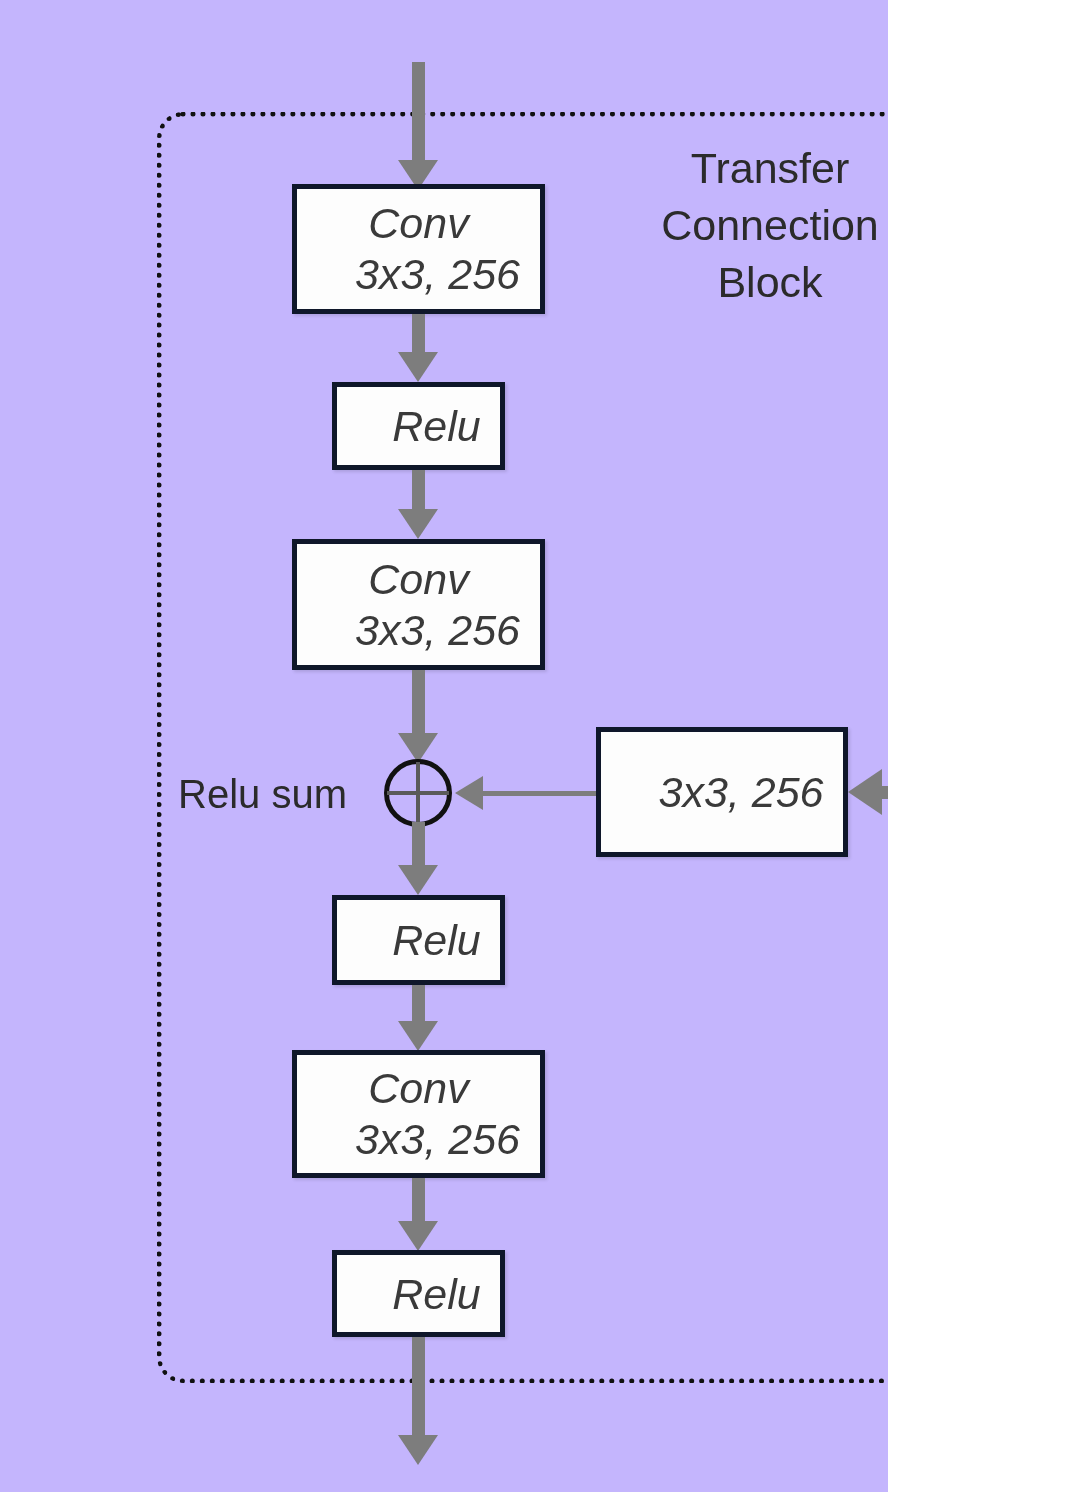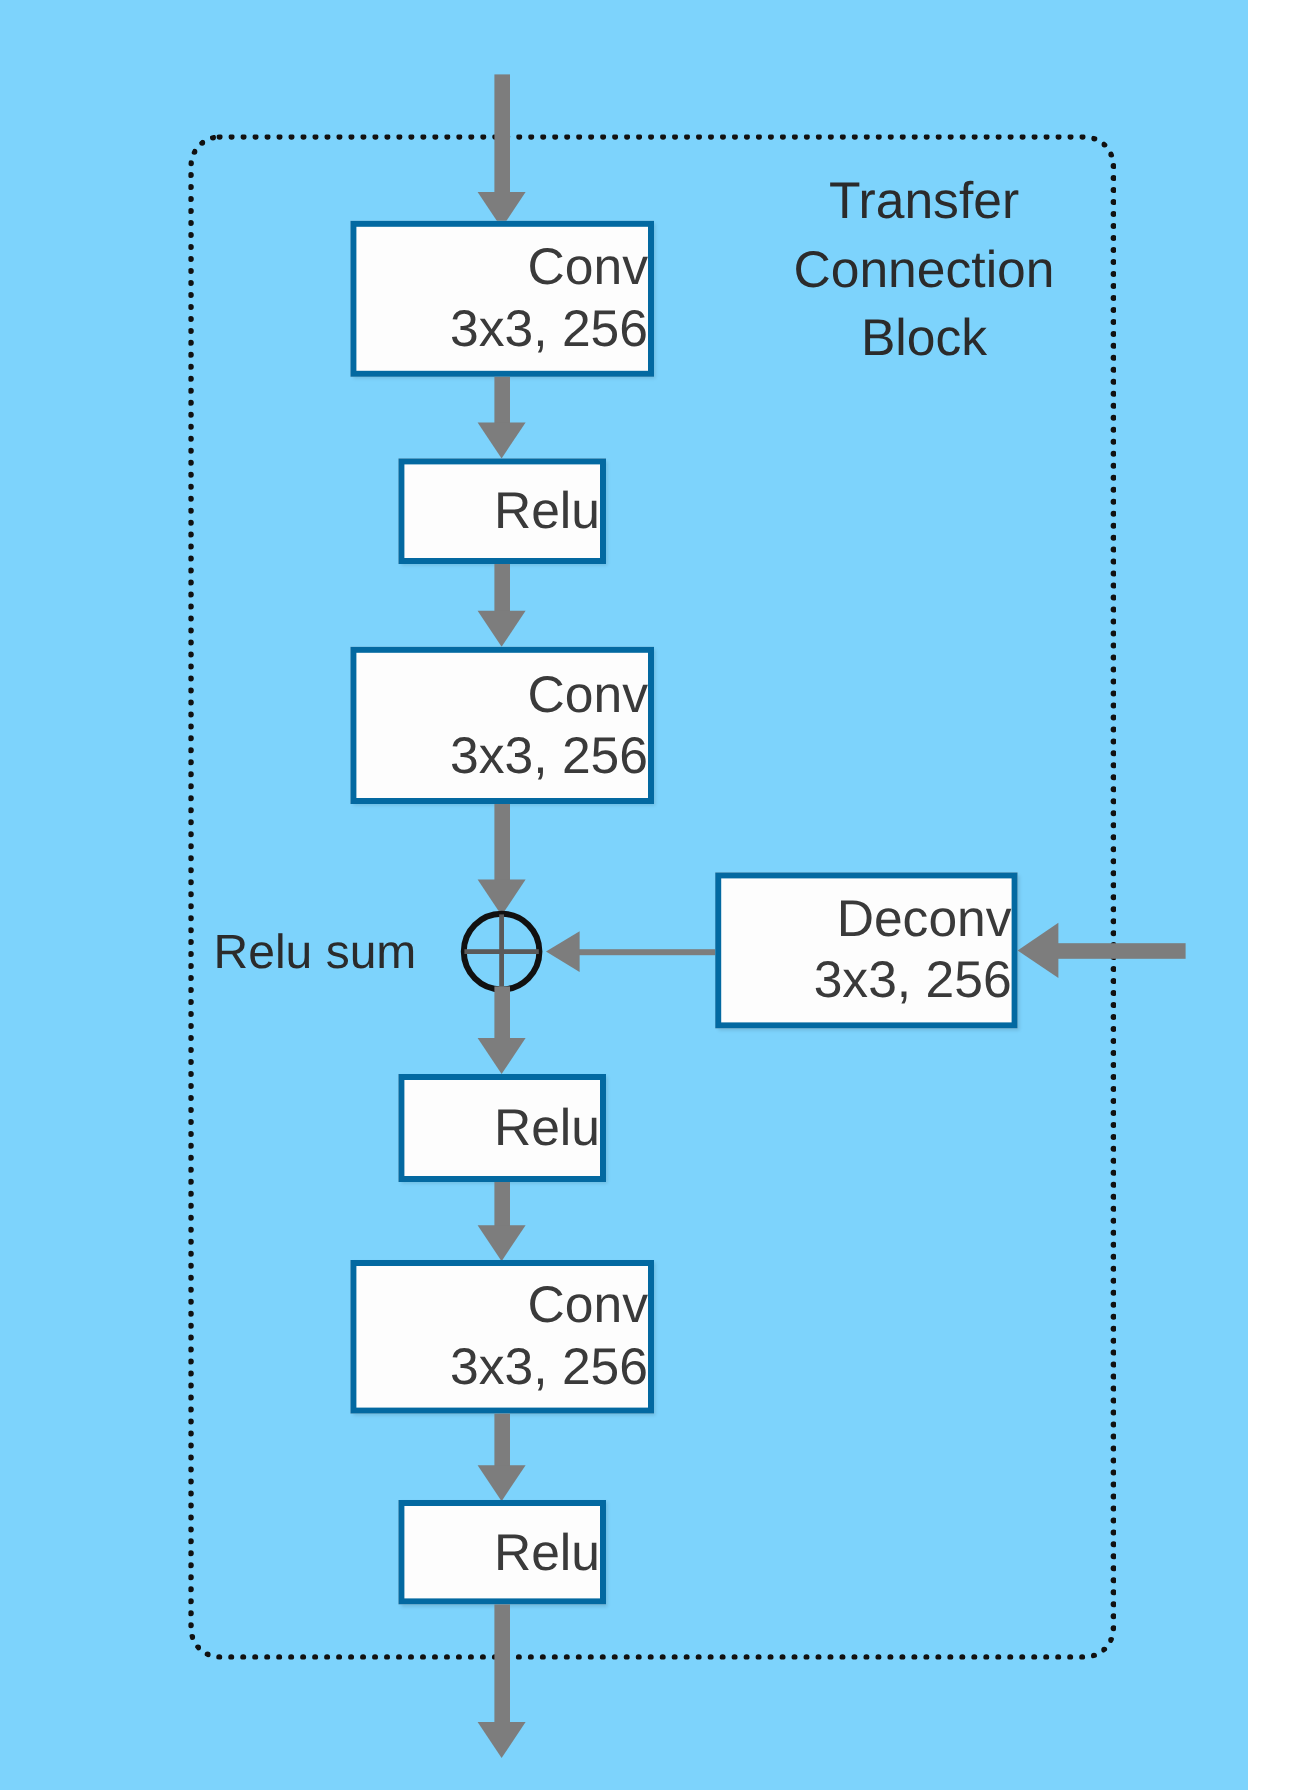--- a/index.html
+++ b/index.html
@@ -5,23 +5,23 @@
   html, body {
     margin: 0;
     padding: 0;
     background: #ffffff;
   }
   body {
     font-family: "Liberation Sans", sans-serif;
   }
   #canvas {
     position: relative;
-    width: 1040px;
+    width: 888px;
     height: 1492px;
-    background: #7dd3fc;
+    background: #c4b5fd;
     overflow: hidden;
   }
   
   #tcb-container {
     position: absolute;
     left: 157px;
     top: 112px;
     width: 773px;
     height: 1271px;
     border: 5px dotted #111111;
@@ -39,27 +39,28 @@
     line-height: 57px;
     color: #2b2b2b;
     letter-spacing: 0px;
     white-space: pre-line;
   }
   
   .node {
     position: absolute;
     box-sizing: border-box;
     background: #fdfdfd;
-    border: 5px solid #0369a1;
+    border: 5px solid #0f172a;
     display: flex;
     flex-direction: column;
-    align-items: flex-end;
+    align-items: center;
     justify-content: center;
     color: #3a3a3a;
     box-shadow: 2px 2px 3px rgba(0,0,0,0.12);
+    font-style: italic;
   }
   .node .line1 {
     font-size: 43px;
     line-height: 50px;
     white-space: nowrap;
   }
   .node .line2 {
     font-size: 43px;
     line-height: 52px;
     white-space: nowrap;
@@ -221,21 +222,20 @@
     <div class="cross-v"></div>
   </div>
   <div id="sum-label">Relu sum</div>
 
   <div class="arrow-thin" style="left:455px; top:776px; width:142px;">
     <div class="shaft" style="width:120px;"></div>
     <div class="head"></div>
   </div>
 
   <div class="node" style="left:596px; top:727px; width:252px; height:130px;">
-    <div class="line1">Deconv</div>
     <div class="line2">3x3, 256</div>
   </div>
 
   <div class="arrow-h-left" style="left:848px; top:769px; width:140px;">
     <div class="shaft" style="width:108px;"></div>
     <div class="head"></div>
   </div>
 
   <div class="arrow-v" style="left:398px; top:822px; height:73px;">
     <div class="shaft" style="height:45px;"></div>

